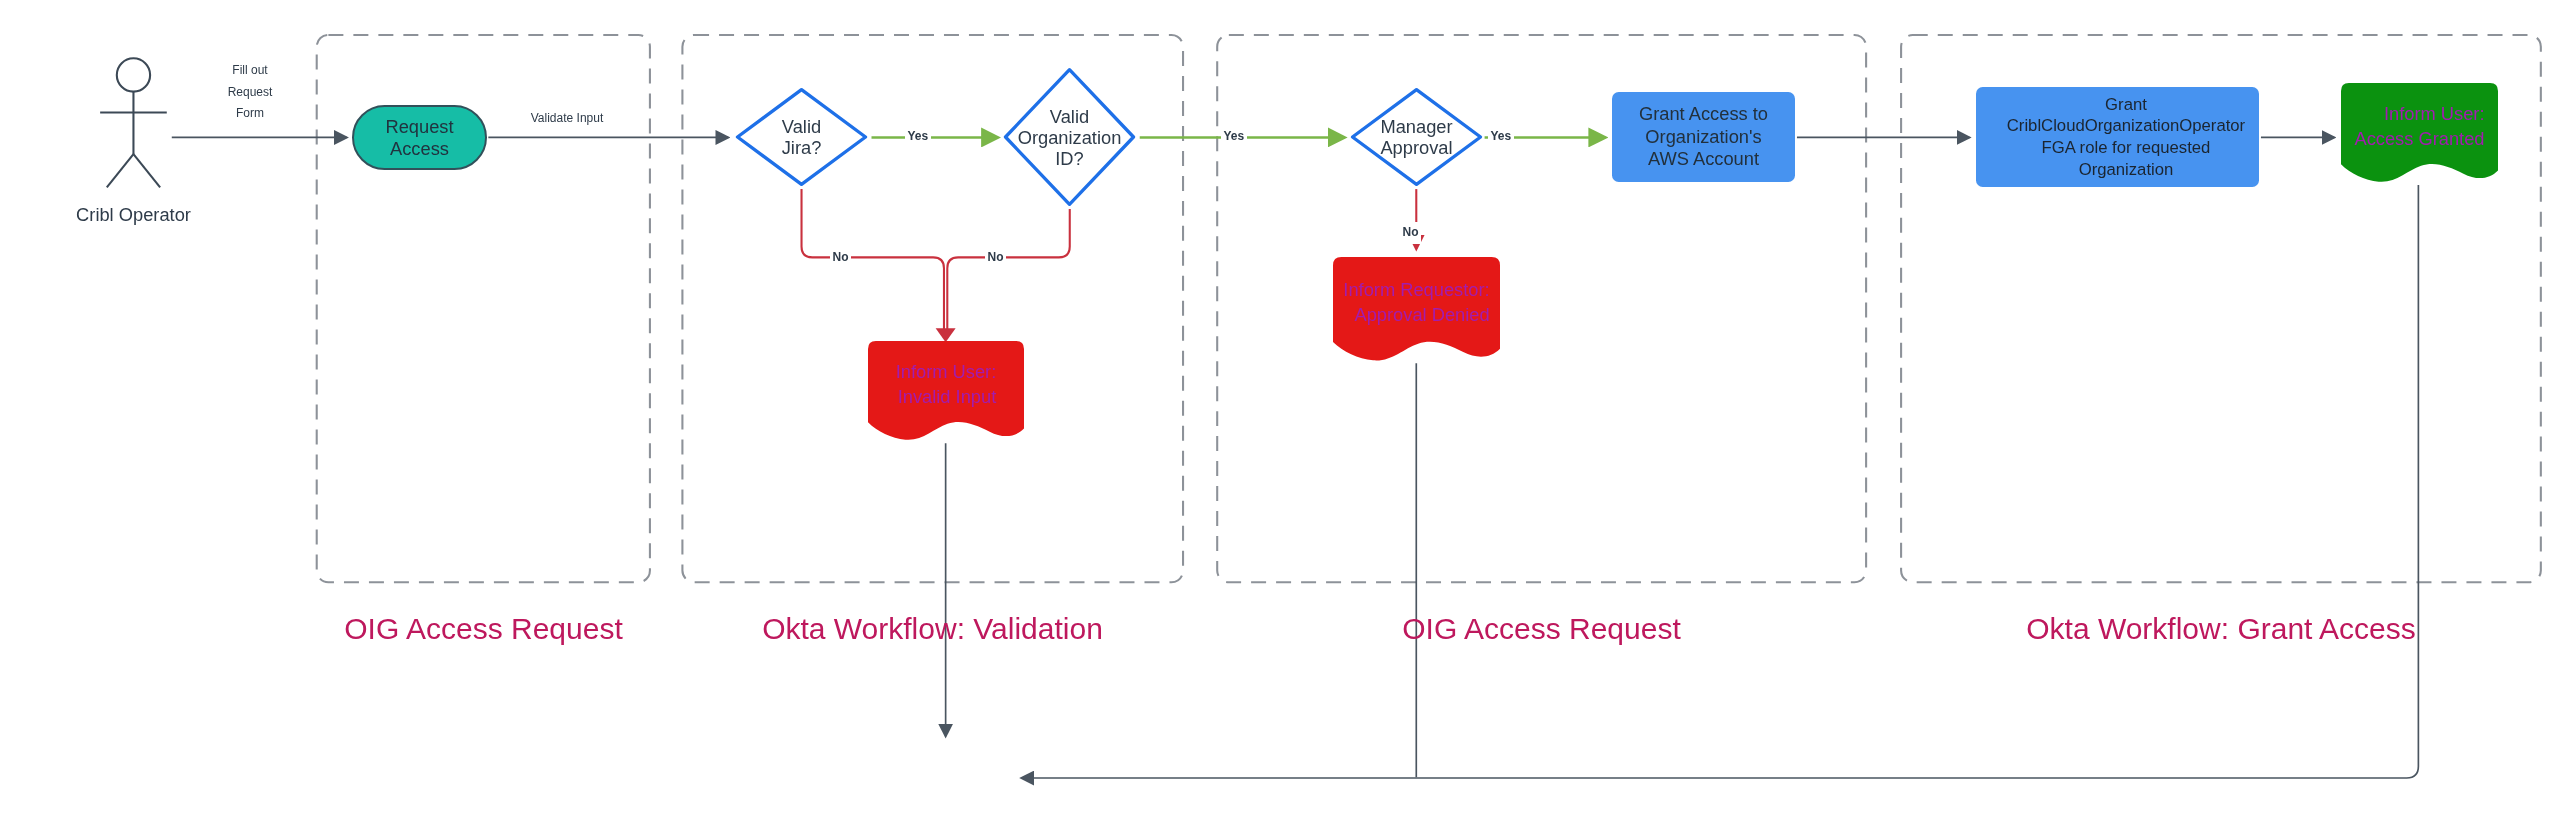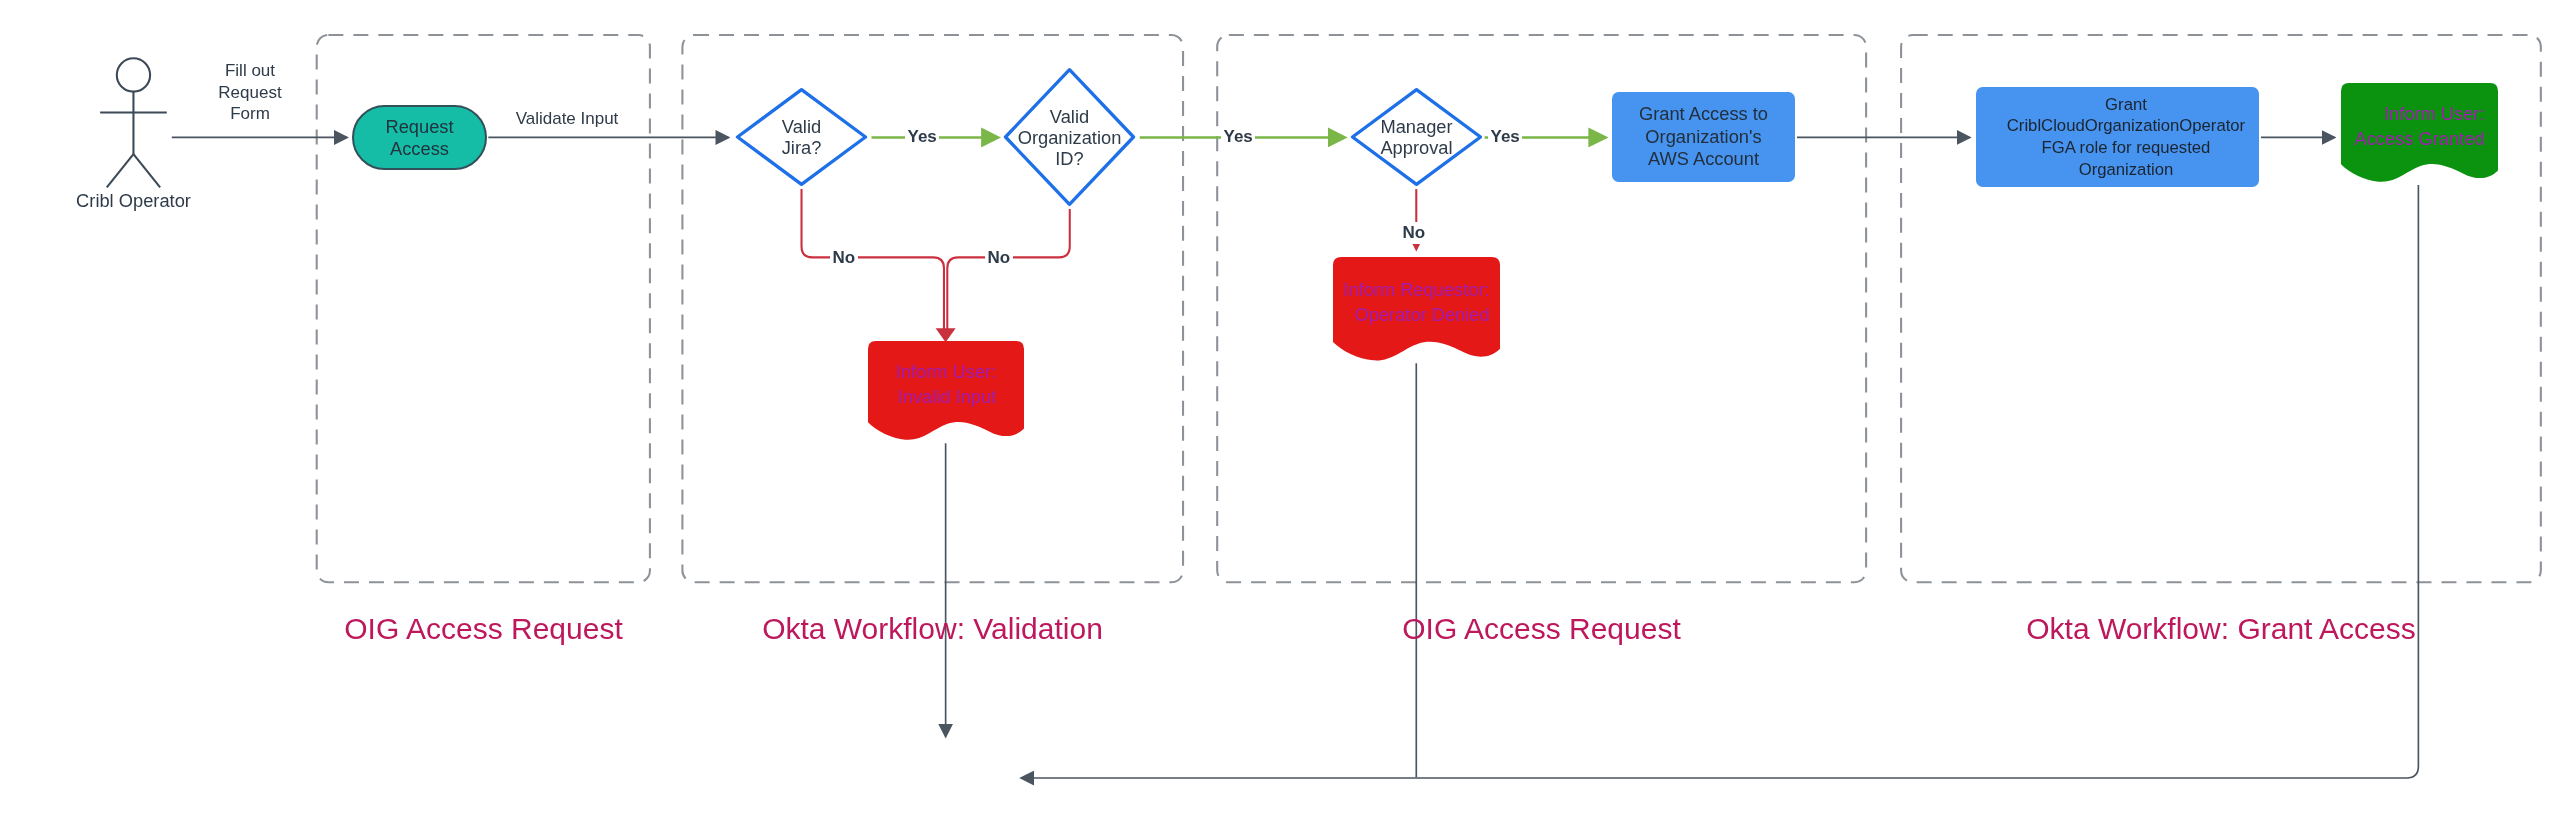--- a/index.html
+++ b/index.html
@@ -16,21 +16,21 @@
   .process .label{line-height:22.5px;}
   .decision{background:transparent;}
   .decision svg{position:absolute;inset:0;}
   .decision .label{position:relative;z-index:1;line-height:21px;}
   .flag{background:transparent;}
   .flag svg{position:absolute;inset:0;}
   .flag .label{position:relative;z-index:1;color:#a21caf;line-height:25px;text-align:right;}
   .flag .inner{position:absolute;inset:0;display:flex;align-items:center;justify-content:center;
         padding-bottom:20px;}
   .end-node{background:#e41817;border:2.1px solid #3a4754;border-radius:40px;color:#ffffff;}
-  .edge-label{position:absolute;z-index:3;text-align:center;font-size:17px;color:#2e3b49;
+  .edge-label{position:absolute;z-index:3;text-align:center;font-size:12px;color:#2e3b49;
         line-height:21.7px;white-space:pre-line;}
   .edge-label.onln{background:#ffffff;font-weight:bold;padding:0 2.5px;}
   .lane-title{position:absolute;z-index:2;text-align:center;font-size:30px;color:#be185d;}
   .actor-label{position:absolute;z-index:2;text-align:center;font-size:18.3px;color:#2e3b49;}
 </style>
 </head>
 <body>
 
 <div id="canvas">
 
@@ -71,21 +71,21 @@
 
     <g stroke="#3c4956" stroke-width="2.5" fill="none">
       <circle cx="160" cy="90" r="20" fill="#ffffff"></circle>
       <line x1="160" y1="110" x2="160" y2="185"></line>
       <line x1="120" y1="135" x2="200" y2="135"></line>
       <line x1="160" y1="185" x2="128" y2="225"></line>
       <line x1="160" y1="185" x2="192" y2="225"></line>
     </g>
   </svg>
 
-  <div class="actor-label" style="left:50px;top:190px;width:167px;">Cribl Operator</div>
+  <div class="actor-label" style="left:50px;top:204px;width:167px;">Cribl Operator</div>
 
   <div class="node terminator" style="left:352px;top:105px;width:135px;height:65px;">
     <span class="label">Request
 Access</span>
   </div>
 
   <div class="node decision" style="left:735px;top:87px;width:133px;height:100px;">
     <svg width="133" height="100" viewBox="0 0 160 120">
       <polygon points="80,3 157,60 80,117 3,60" fill="#ffffff" stroke-width="4" stroke-linejoin="round" stroke="#1e70e8"></polygon>
     </svg>
@@ -142,21 +142,21 @@
 Invalid Input</span>
       </div>
   </div>
 
   <div class="node flag" style="left:1333px;top:257px;width:167px;height:110px;">
     <svg width="167" height="110" viewBox="0 0 200 132" preserveAspectRatio="none">
       <path d="M 10 0 H 190 Q 200 0 200 10 V 110 C 188 122 172 122 156 114 C 138 105 120 98 102 104 C 84 110 70 126 48 124 C 30 122 12 114 0 102 V 10 Q 0 0 10 0 Z" fill="#e41817"></path>
     </svg>
     <div class="inner">
         <span class="label">Inform Requestor:
-Operator Denied</span>
+Approval Denied</span>
       </div>
   </div>
 
 
   <div class="edge-label" style="left:196px;top:60px;width:108px;">Fill out
 Request
 Form</div>
   <div class="edge-label" style="left:492px;top:108px;width:150px;">Validate Input</div>
 
   <div class="edge-label onln" style="left:905px;top:126px;">Yes</div>

